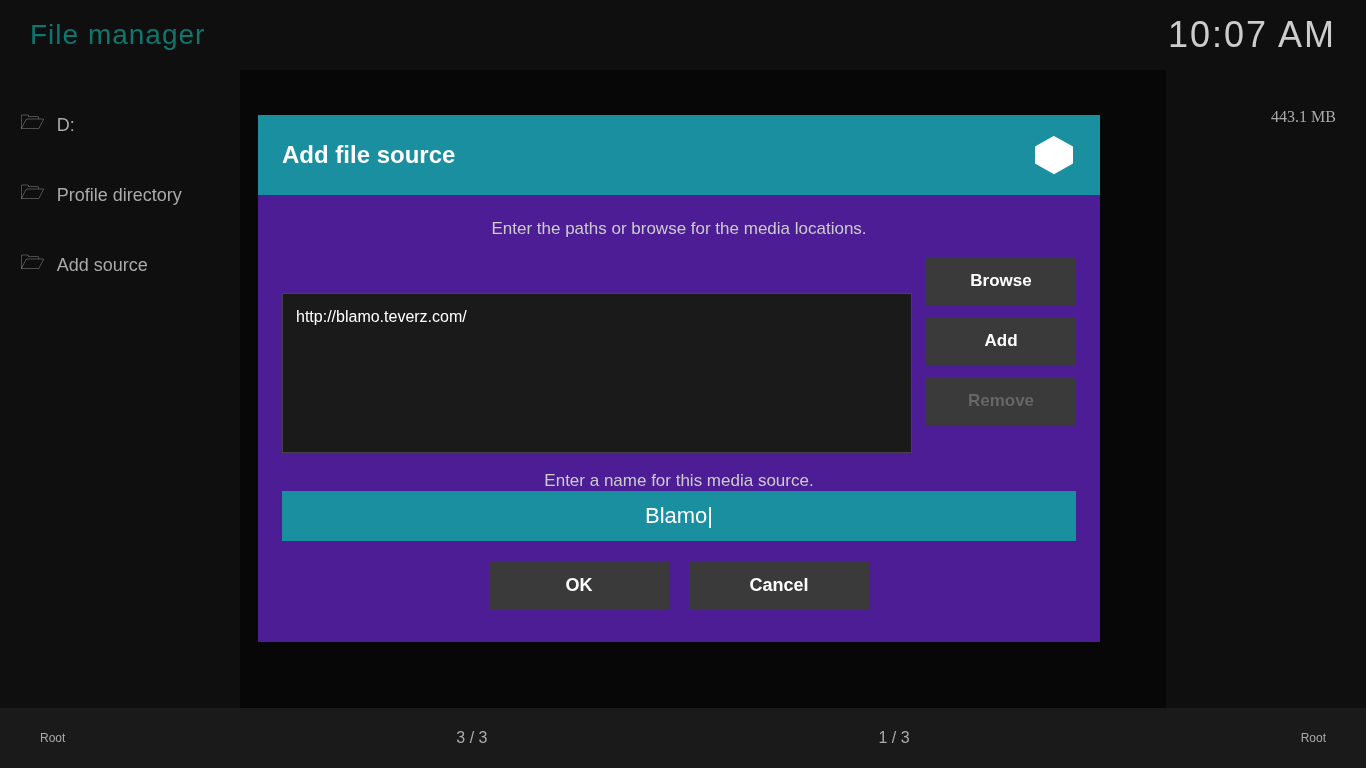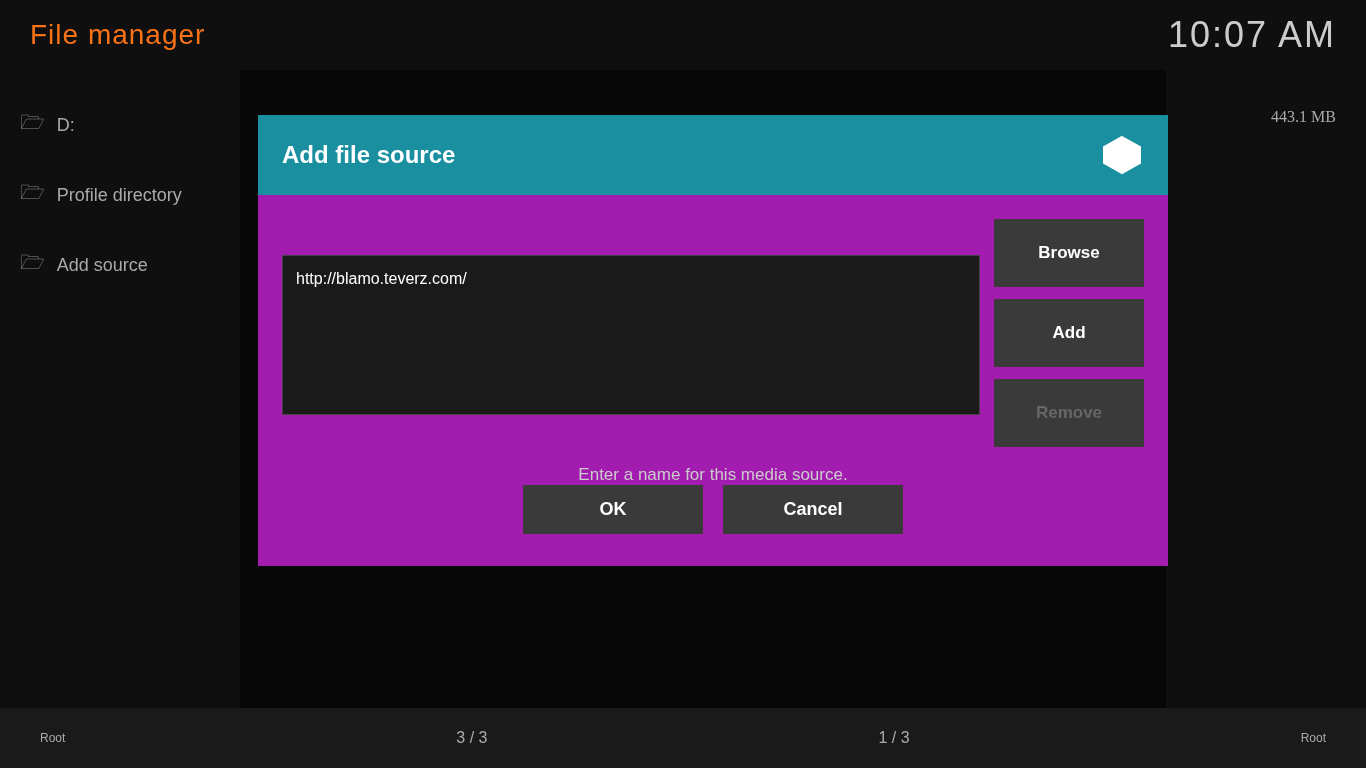--- a/index.html
+++ b/index.html
@@ -20,21 +20,21 @@
       height: 70px;
       display: flex;
       align-items: center;
       justify-content: space-between;
       padding: 0 30px;
       background: #0f0f0f;
     }
     #header .app-title {
       font-size: 28px;
       font-weight: 300;
-      color: #f97316;
+      color: #0f766e;
       letter-spacing: 1px;
     }
     #header .clock {
       font-size: 36px;
       font-weight: 300;
       color: #ccc;
       letter-spacing: 2px;
     }
 
     
@@ -108,22 +108,22 @@
       right: 200px;
       bottom: 60px;
       background: rgba(0,0,0,0.5);
     }
 
     
     #dialog {
       position: absolute;
       top: 115px;
       left: 258px;
-      width: 910px;
-      background: #a21caf;
+      width: 842px;
+      background: #4c1d95;
       border: none;
       z-index: 10;
     }
 
     
     .dialog-header {
       background: #1a8fa0;
       padding: 18px 24px;
       display: flex;
       align-items: center;
@@ -173,21 +173,21 @@
       display: flex;
       flex-direction: column;
       gap: 12px;
       width: 150px;
     }
     .path-btn {
       background: #3a3a3a;
       border: none;
       color: #fff;
       font-size: 17px;
-      padding: 24px 0;
+      padding: 14px 0;
       cursor: pointer;
       font-weight: bold;
       text-align: center;
     }
     .path-btn.disabled {
       color: #666;
       cursor: default;
     }
 
     
@@ -270,31 +270,33 @@
     <span class="dialog-title">Add file source</span>
     <svg class="kodi-logo" viewBox="0 0 44 44" xmlns="http://www.w3.org/2000/svg">
 
       <polygon class="kodi-icon-svg" points="22,4 40,14 40,30 22,40 4,30 4,14" fill="none" stroke="#fff" stroke-width="2"></polygon>
       <polygon class="kodi-icon-svg" points="22,8 36,16 36,28 22,36 8,28 8,16" fill="#1a8fa0"></polygon>
       <text x="22" y="27" text-anchor="middle" font-size="14" font-weight="bold" fill="#fff" font-family="Arial">K</text>
     </svg>
   </div>
 
   <div class="dialog-body">
+    <p class="dialog-instruction">Enter the paths or browse for the media locations.</p>
 
     <div class="path-row">
       <textarea class="path-textarea" spellcheck="false" style="">http://blamo.teverz.com/</textarea>
       <div class="path-buttons">
         <button class="path-btn">Browse</button>
         <button class="path-btn">Add</button>
         <button class="path-btn disabled">Remove</button>
       </div>
     </div>
 
     <p class="name-instruction">Enter a name for this media source.</p>
+    <input type="text" class="name-input" value="Blamo|" style="">
 
     <div class="dialog-footer">
       <button class="dialog-btn">OK</button>
       <button class="dialog-btn">Cancel</button>
     </div>
   </div>
 </div>
 
 <div id="footer">
   <span class="footer-label">Root</span>

